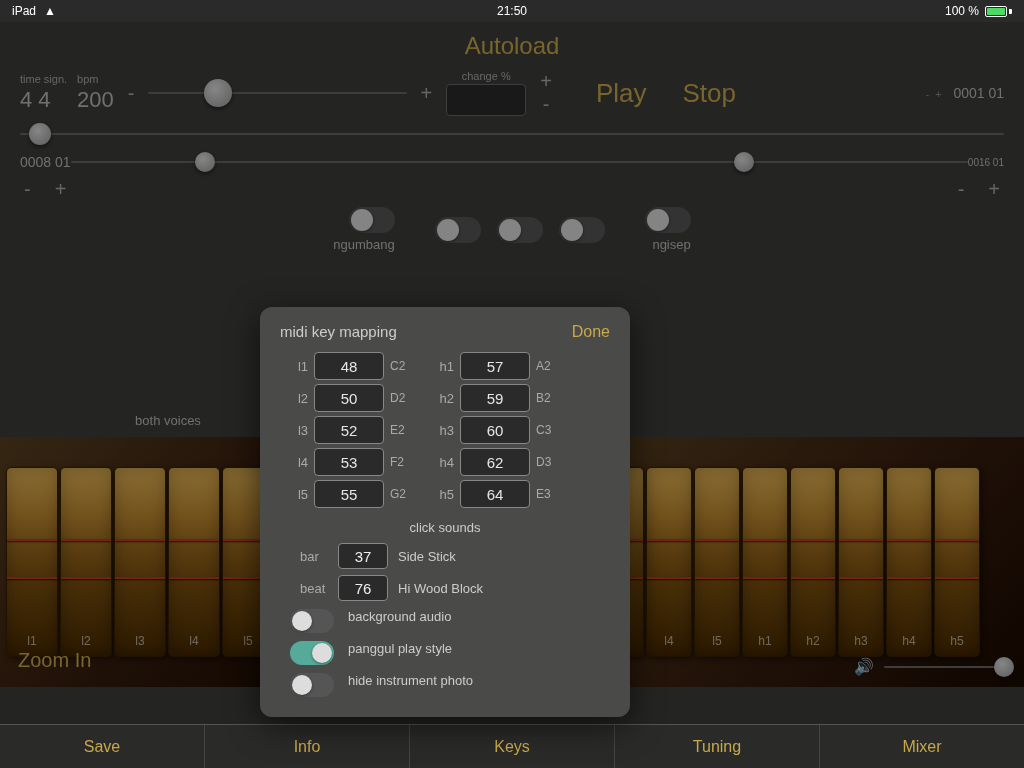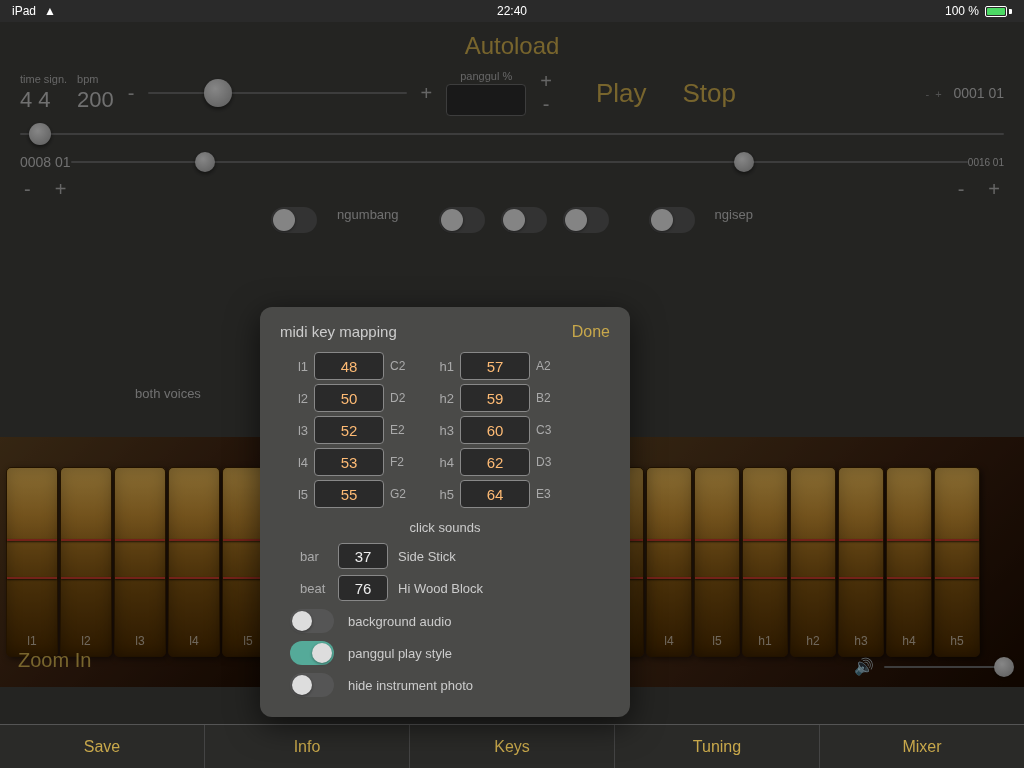--- a/index.html
+++ b/index.html
@@ -196,23 +196,23 @@
       background: #ddd;
       border-radius: 50%;
       position: absolute;
       top: 2px;
       left: 2px;
       box-shadow: 0 1px 3px rgba(0,0,0,0.4);
       transition: left 0.15s;
     }
     .voice-item {
       display: flex;
-      flex-direction: row;
-      align-items: flex-start;
-      gap: 20px;
+      flex-direction: column;
+      align-items: flex-end;
+      gap: 4px;
     }
     .voice-label {
       font-size: 13px;
       color: #bbb;
     }
     .voice-label-right {
       font-size: 13px;
       color: #bbb;
     }
 
@@ -317,21 +317,21 @@
     }
     .row-label {
       font-size: 13px;
       color: #aaa;
       text-align: right;
     }
     .key-input {
       background: #2a2a2a;
       border: 1px solid #888;
       border-radius: 4px;
-      color: #fdba74;
+      color: #e5e5e5;
       font-size: 15px;
       text-align: center;
       padding: 3px 0;
       height: 28px;
     }
     .note-label {
       font-size: 12px;
       color: #aaa;
       text-align: left;
     }
@@ -365,21 +365,21 @@
       width: 50px;
       height: 26px;
     }
     .click-sound-name {
       font-size: 13px;
       color: #ccc;
     }
 
     .toggle-option-row {
       display: flex;
-      align-items: center;
+      align-items: flex-start;
       gap: 14px;
       margin-top: 8px;
       padding-left: 10px;
     }
     .toggle-option-label {
       font-size: 13px;
       color: #ccc;
     }
     .small-toggle {
       width: 44px;
@@ -445,21 +445,21 @@
 
   </style>
 </head>
 <body>
 
 <div class="status-bar">
   <div class="status-left">
     <span>iPad</span>
     <span>▲</span>
   </div>
-  <div class="status-center">22:40</div>
+  <div class="status-center">21:50</div>
   <div class="status-right">
     <span>100 %</span>
     <div class="battery">
       <div class="battery-bar"></div>
         <div class="battery-tip"></div>
     </div>
   </div>
 </div>
 
 <div class="main">
@@ -482,21 +482,21 @@
 
     <div class="slider-container">
       <div class="slider-track">
         <div class="slider-thumb" style="left:27%"></div>
       </div>
     </div>
 
     <span class="plus-btn">+</span>
 
     <div style="display:flex;flex-direction:column;align-items:center;gap:2px">
-      <span class="label-small">panggul %</span>
+      <span class="label-small">change %</span>
       <div class="change-pct-box"></div>
     </div>
     <div class="pm-group">
       <span class="plus-btn">+</span>
       <span class="minus-btn">-</span>
     </div>
 
     <span class="play-btn">Play</span>
     <span class="stop-btn">Stop</span>
     <div style="flex:1;display:flex;justify-content:flex-end">
@@ -559,21 +559,21 @@
     <span style="position:absolute;left:50%;transform:translateX(20px);top:340px;font-size:16px;color:#c8a84b;cursor:pointer"></span>
 
     <div class="voice-item">
       <div class="toggle-switch">
         <div class="knob"></div>
       </div>
       <span class="voice-label-right">ngisep</span>
     </div>
   </div>
 
-  <div style="position:absolute;top:364px;left:128px;font-size:13px;color:#bbb;text-align:center;width:80px">both voices</div>
+  <div style="position:absolute;top:391px;left:128px;font-size:13px;color:#bbb;text-align:center;width:80px">both voices</div>
 
   <div style="position:absolute;top:415px;left:0;width:330px;height:250px;overflow:hidden;background:linear-gradient(135deg,#5a4020,#3a2010,#1a0a00)">
     <div style="position:absolute;top:0;left:0;right:0;bottom:0;display:flex;gap:2px;align-items:center;padding:10px 6px">
       <div class="key-bar">
           <span class="key-bar-label">l1</span>
           <div class="rope rope-top"></div>
           <div class="rope rope-bottom"></div>
         </div>
       <div class="key-bar">
           <span class="key-bar-label">l2</span>

